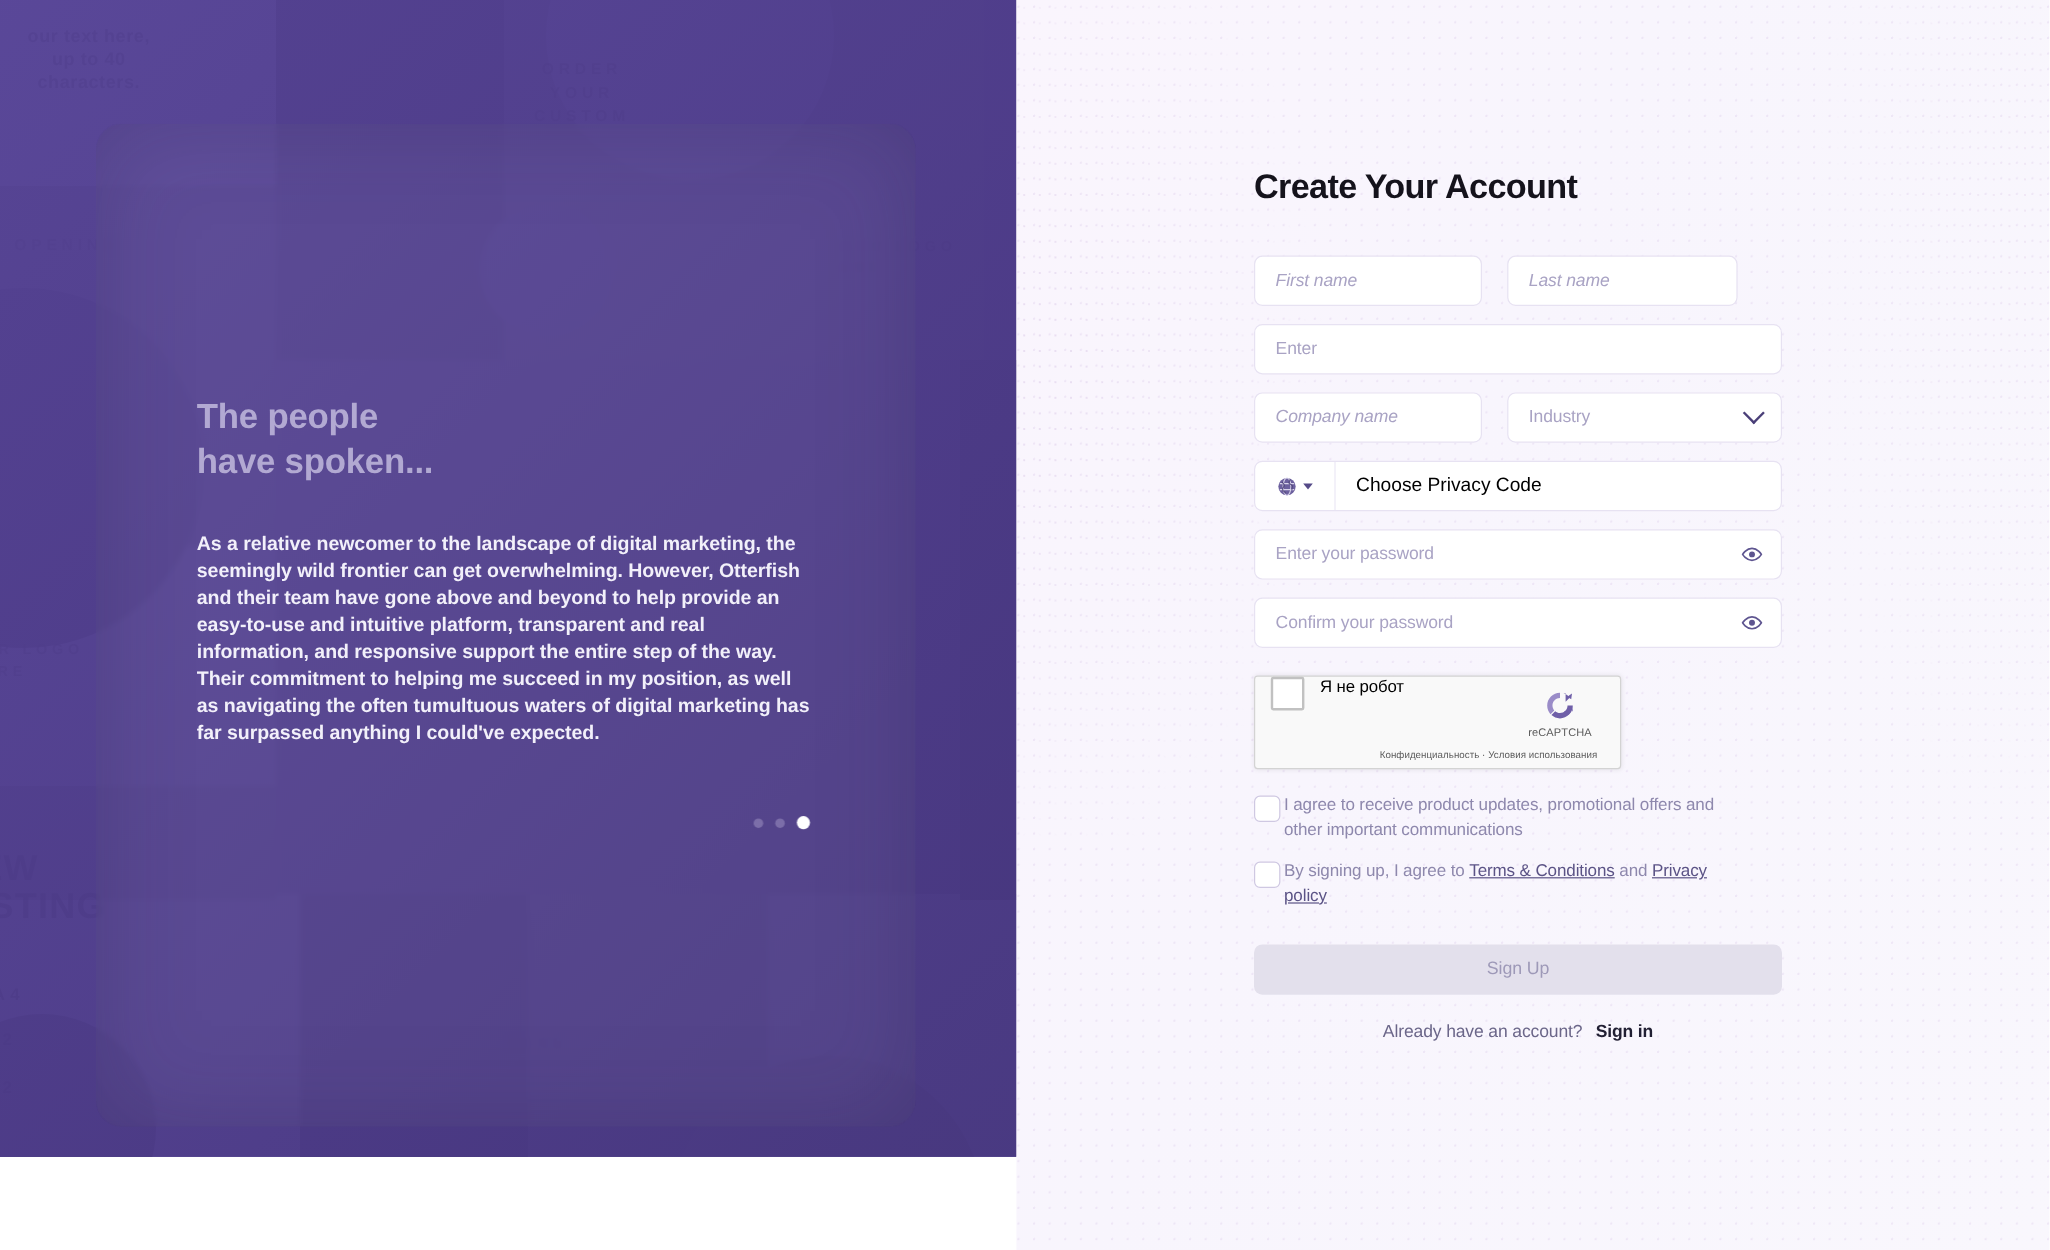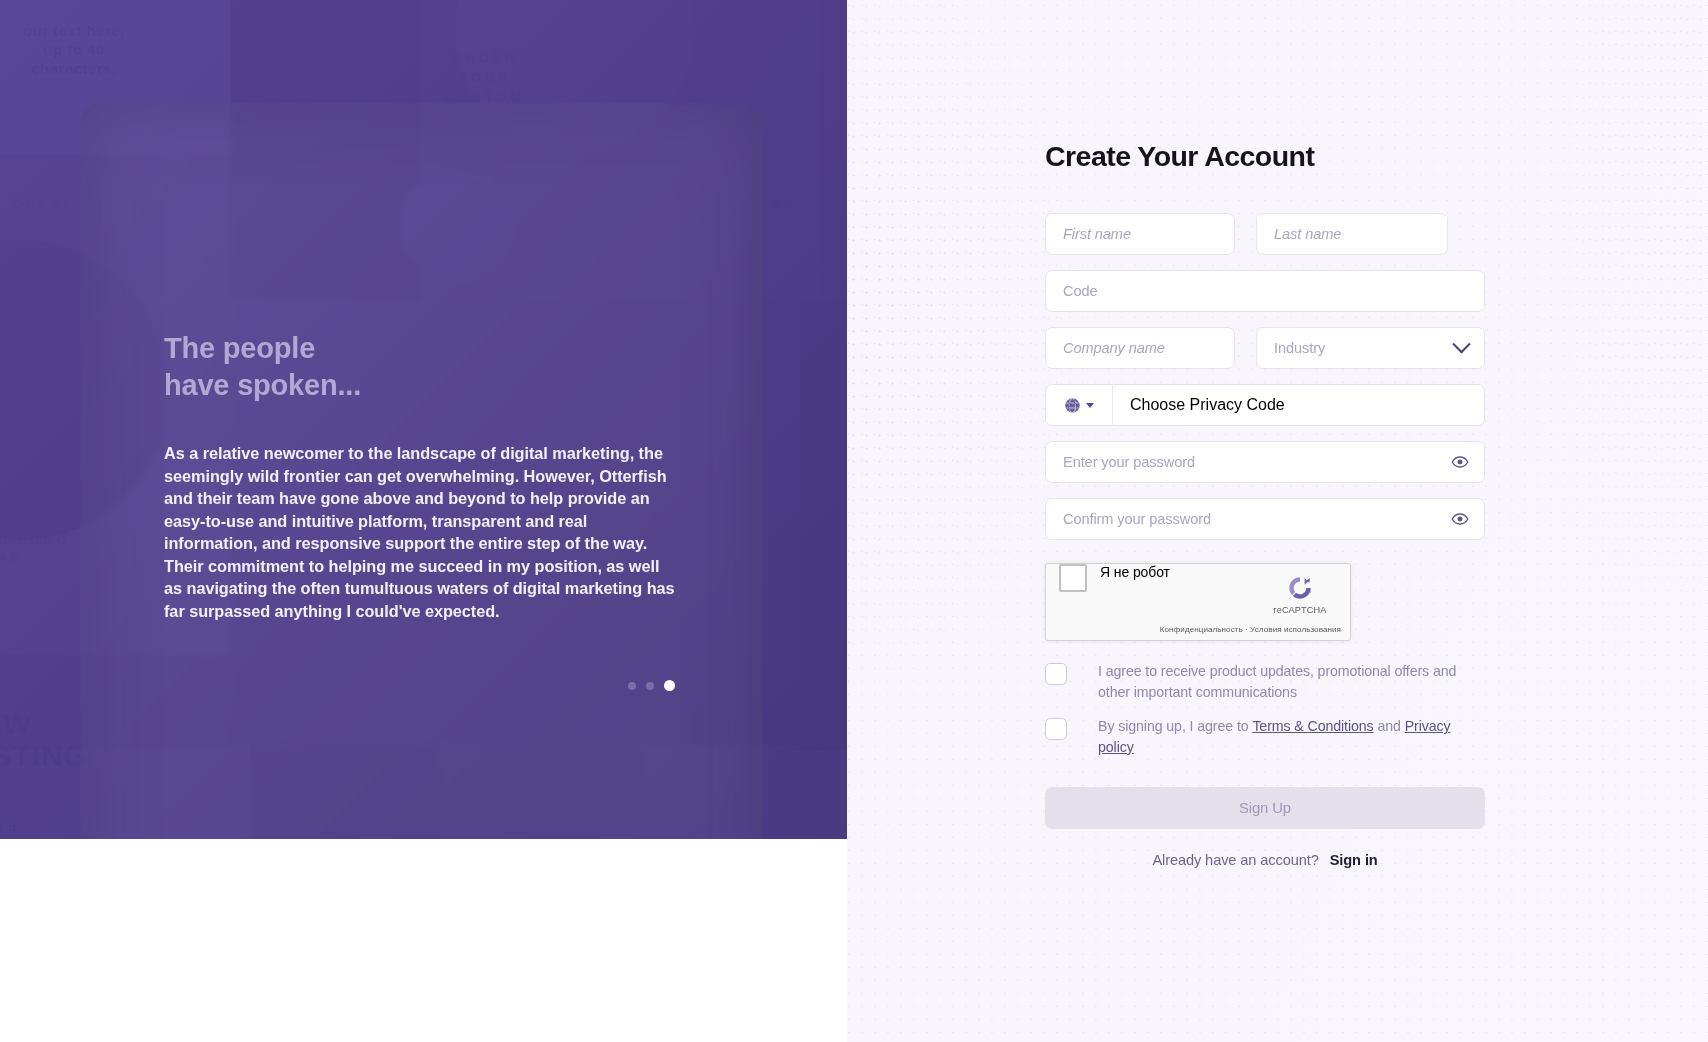--- a/index.html
+++ b/index.html
@@ -14,21 +14,21 @@
   .app {
     width: 1708px;
     height: 1042px;
     display: flex;
     position: relative;
   }
 
   
   .left-panel {
     width: 849px;
-    height: 839px;
+    height: 964px;
     position: relative;
     overflow: hidden;
     background: #4b3a80;
   }
 
   
   .collage {
     position: absolute;
     inset: 0;
     background: #4f3f86;
@@ -298,33 +298,33 @@
   }
   .rc-logo { display:block; margin: 0 auto; }
   .rc-name {
     font-size: 9.2px;
     color: #5b5b5b;
     margin-top: 1px;
     letter-spacing: 0.1px;
   }
   .rc-legal {
     position: absolute;
-    right: 9px;
+    right: 19px;
     bottom: 6px;
     font-size: 8.1px;
     color: #5b5b5b;
     letter-spacing: 0.05px;
     white-space: nowrap;
   }
 
   
   .cb-row {
     display: flex;
     align-items: flex-start;
-    gap: 31px;
+    gap: 3px;
     margin-bottom: 14px;
   }
   .cb {
     width: 22px; height: 22px;
     min-width: 22px;
     background: #fff;
     border: 1.3px solid #cfc8e2;
     border-radius: 5px;
     margin-top: 2px;
     cursor: pointer;
@@ -450,21 +450,21 @@
         <div class="field half">
           <span class="ph">First name</span>
         </div>
         <div class="field half wide">
           <span class="ph">Last name</span>
         </div>
       </div>
 
       <div class="row">
         <div class="field full">
-          <span class="ph">Code</span>
+          <span class="ph">Enter</span>
         </div>
       </div>
 
       <div class="row">
         <div class="field half">
           <span class="ph">Company name</span>
         </div>
         <div class="field select-field">
           <span class="ph">Industry</span>
           <span class="chev"></span>

